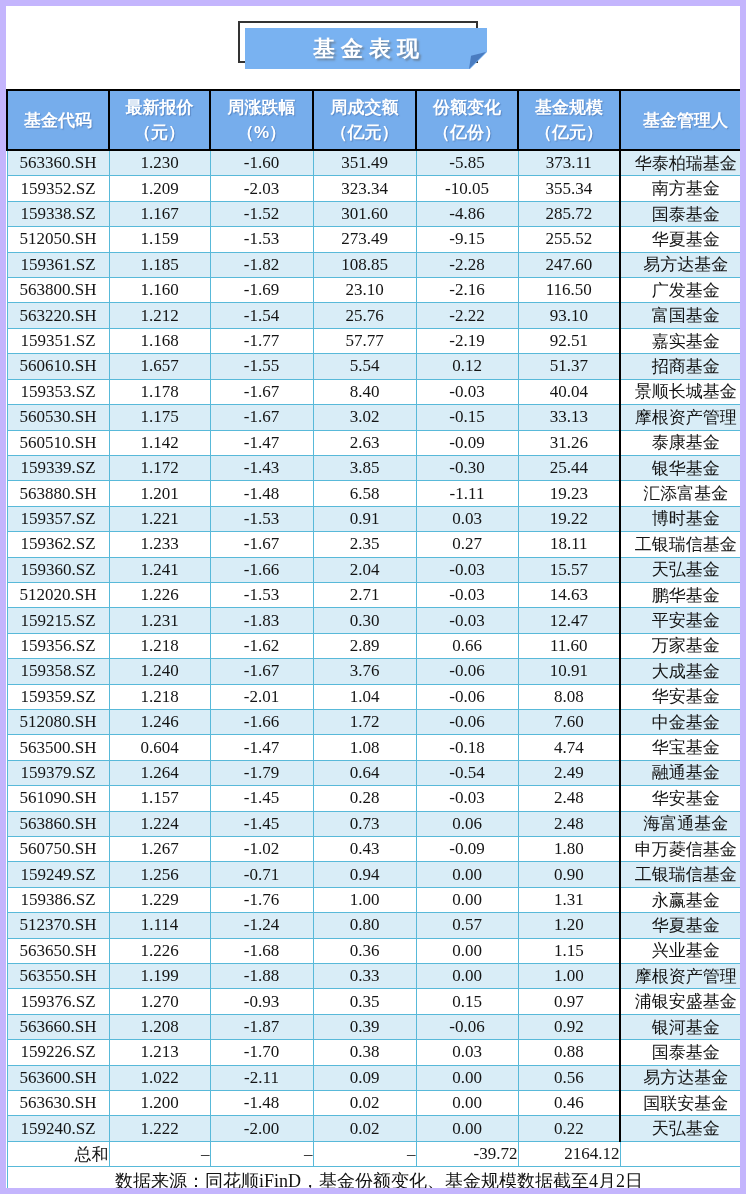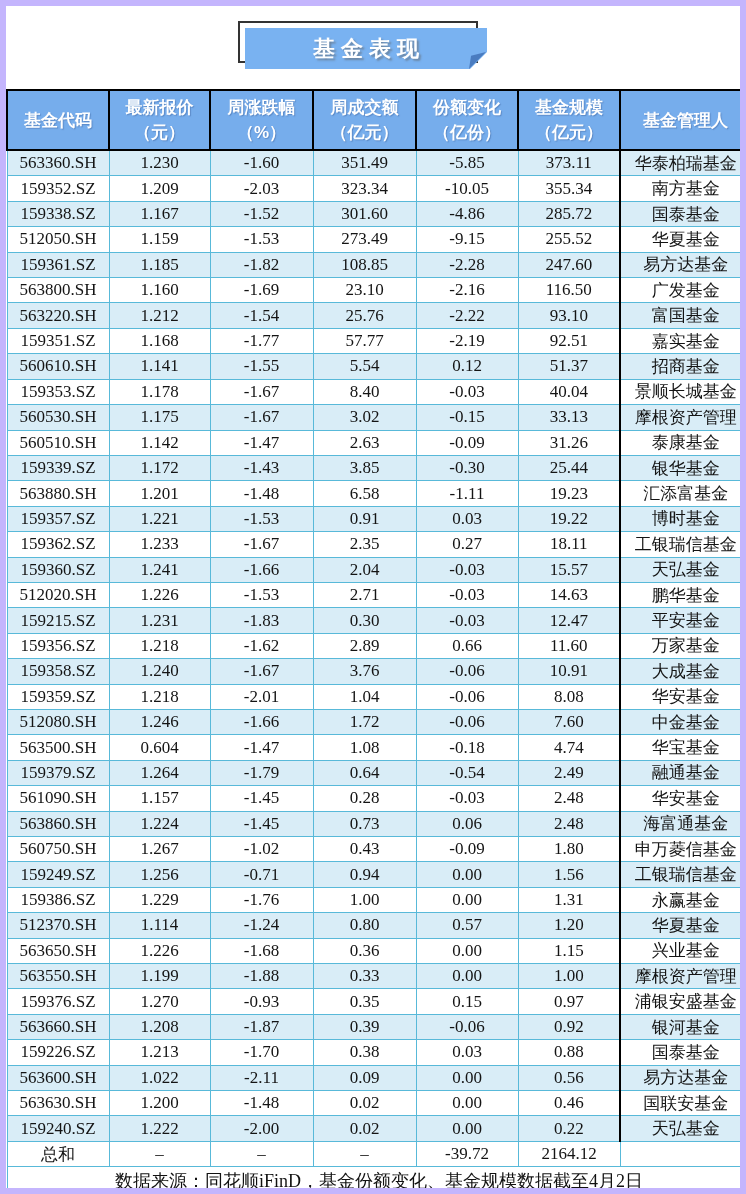--- a/index.html
+++ b/index.html
@@ -45,21 +45,21 @@
     text-shadow:1px 1px 1px rgba(70,110,170,.55);
   }
   table.fund tbody td, table.fund tr.total td {
     border:1px solid #58b9d9; text-align:center; padding:0;
     font-family:"Liberation Serif", serif; font-size:17px; color:#141414;
     white-space:nowrap; overflow:hidden;
   }
   table.fund tbody tr:nth-child(odd) td { background:#d9edf7; }
   table.fund tbody tr:nth-child(even) td { background:#ffffff; }
   table.fund td:nth-child(7), table.fund th:nth-child(7) { border-left:2px solid #000000; }
-  table.fund tr.total td { background:#ffffff; height:24px; }
+  table.fund tr.total td { background:#ffffff; height:24px;text-align:right; }
   table.fund tr.source-row td {
     border:1px solid #58b9d9; background:#ffffff; height:27px;
     text-align:center; font-family:"Liberation Serif", serif;
     font-size:18px; color:#111111; padding:0;
   }
 </style>
 </head>
 <body>
 
 <div class="page">
@@ -180,21 +180,21 @@
           <td>159351.SZ</td>
           <td>1.168</td>
           <td>-1.77</td>
           <td>57.77</td>
           <td>-2.19</td>
           <td>92.51</td>
           <td>嘉实基金</td>
         </tr>
         <tr>
           <td>560610.SH</td>
-          <td>1.141</td>
+          <td>1.657</td>
           <td>-1.55</td>
           <td>5.54</td>
           <td>0.12</td>
           <td>51.37</td>
           <td>招商基金</td>
         </tr>
         <tr>
           <td>159353.SZ</td>
           <td>1.178</td>
           <td>-1.67</td>
@@ -364,21 +364,21 @@
           <td>-0.09</td>
           <td>1.80</td>
           <td>申万菱信基金</td>
         </tr>
         <tr>
           <td>159249.SZ</td>
           <td>1.256</td>
           <td>-0.71</td>
           <td>0.94</td>
           <td>0.00</td>
-          <td>1.56</td>
+          <td>0.90</td>
           <td>工银瑞信基金</td>
         </tr>
         <tr>
           <td>159386.SZ</td>
           <td>1.229</td>
           <td>-1.76</td>
           <td>1.00</td>
           <td>0.00</td>
           <td>1.31</td>
           <td>永赢基金</td>

